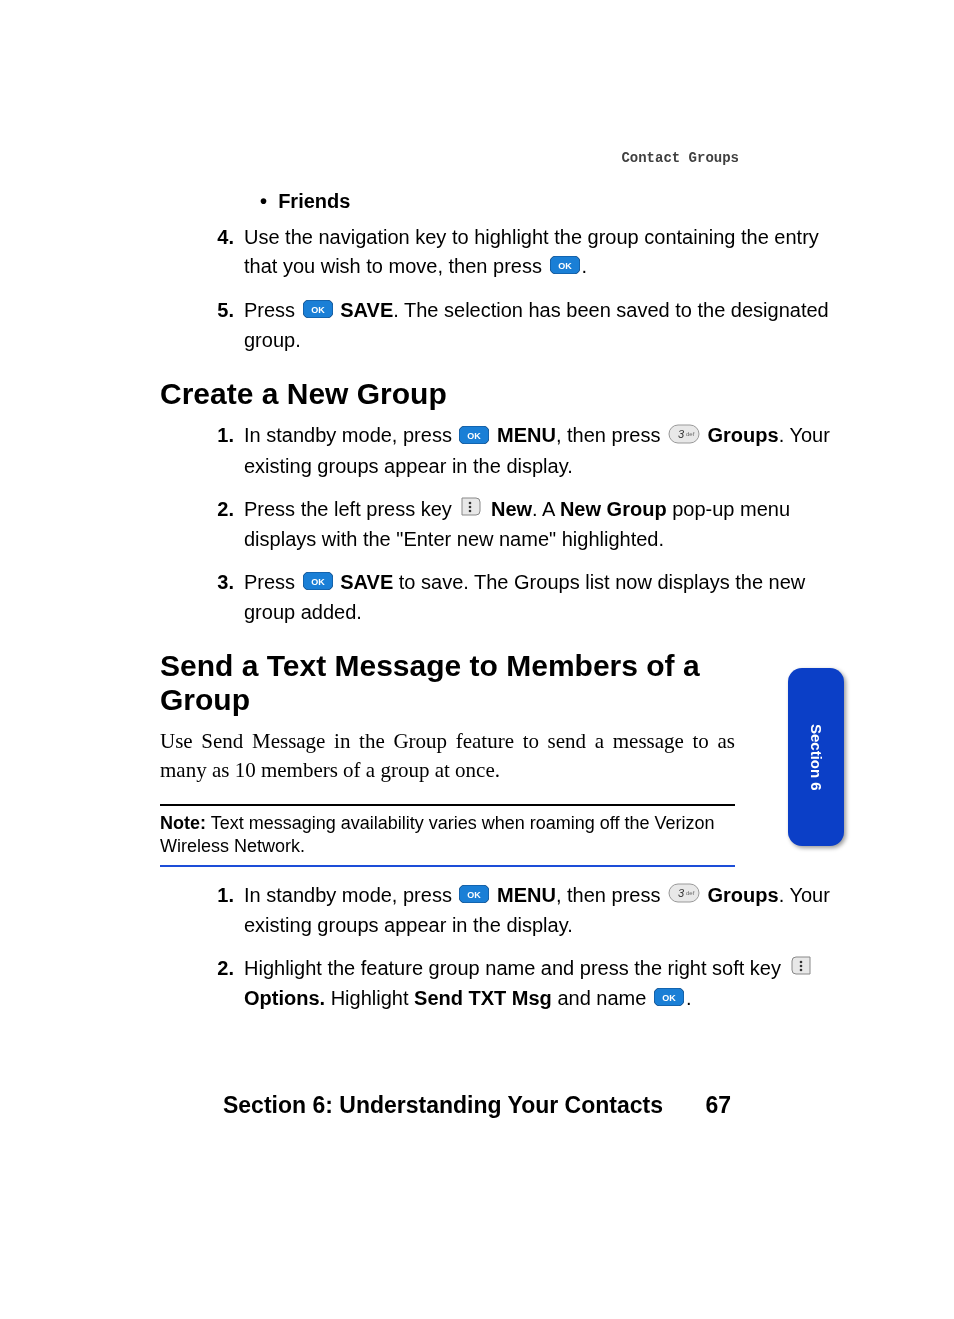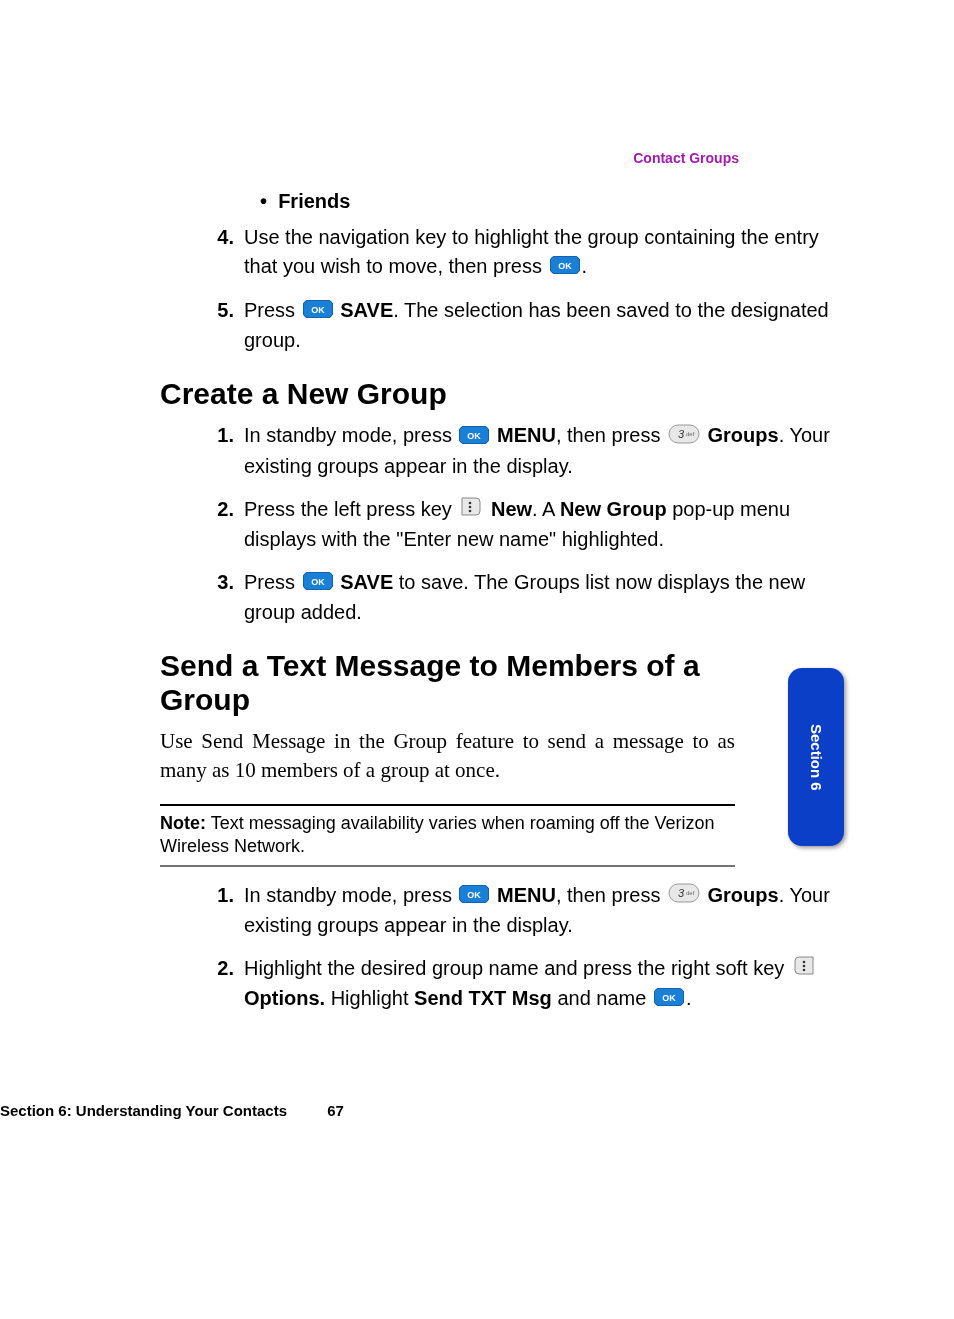--- a/index.html
+++ b/index.html
@@ -13,22 +13,22 @@
     color: #000;
   }
   .page {
     padding: 150px 117px 60px 160px;
     position: relative;
   }
   .header-label {
     position: absolute;
     top: 150px;
     right: 215px;
-    color: #a21caf;
-    font-family: Liberation Sans, sans-serif;
+    color: #404040;
+    font-family: Liberation Mono, monospace;
     font-weight: bold;
     font-size: 14px;
   }
   .bold { font-weight: bold; }
   .bullet-list {
     margin: 40px 0 8px 100px;
   }
   .bullet-item {
     font-family: Arial, Helvetica, sans-serif;
     font-size: 20px;
@@ -59,21 +59,21 @@
   }
   .body-para {
     font-family: Georgia, 'Times New Roman', serif;
     font-size: 21px;
     line-height: 1.4;
     margin: 8px 0 14px 0;
     text-align: justify;
   }
   .note-block {
     border-top: 2px solid #000;
-    border-bottom: 2px solid #737373;
+    border-bottom: 2px solid #1d4ed8;
     padding: 6px 0;
     margin: 18px 0 14px 0;
     font-family: Arial, Helvetica, sans-serif;
     font-size: 18px;
     line-height: 1.3;
   }
   .ok-btn {
     display: inline-block;
     vertical-align: middle;
     margin: 0 2px;
@@ -81,22 +81,23 @@
   .softkey-icon, .key3-icon {
     display: inline-block;
     vertical-align: middle;
     margin: 0 2px;
   }
   .footer {
     position: absolute;
     bottom: 200px;
     left: 0;
     right: 0;
-    font-family: Arial, Helvetica, sans-serif;
-    font-size: 15px;
+    text-align: center;
+    font-family: Arial, Helvetica, sans-serif;
+    font-size: 23px;
   }
   .footer .bold { font-weight: bold; }
   .footer .pnum { margin-left: 36px; font-weight: bold; }
   .section-tab {
     position: absolute;
     right: 110px;
     top: 668px;
     width: 56px;
     height: 178px;
     background: #0b3fc7;
@@ -234,21 +235,21 @@
       <span class="key3-icon"><svg width="32" height="20">
             <use href="#key-3"></use>
           </svg></span>
       <span class="bold">Groups</span><span>. Your existing groups appear in the display.</span>
     </div>
   </div>
 
   <div class="ol-item">
     <div class="ol-num">2.</div>
     <div class="ol-body">
-      <span>Highlight the desired group name and press the right soft key </span>
+      <span>Highlight the feature group name and press the right soft key </span>
       <span class="softkey-icon"><svg width="24" height="21">
             <use href="#softkey-right"></use>
           </svg></span>
       <span class="bold">Options.</span><span> Highlight </span><span class="bold">Send TXT Msg</span><span> and name </span>
       <span class="ok-btn"><svg width="30" height="18">
             <use href="#ok-button"></use>
           </svg></span><span>.</span>
     </div>
   </div>
 

